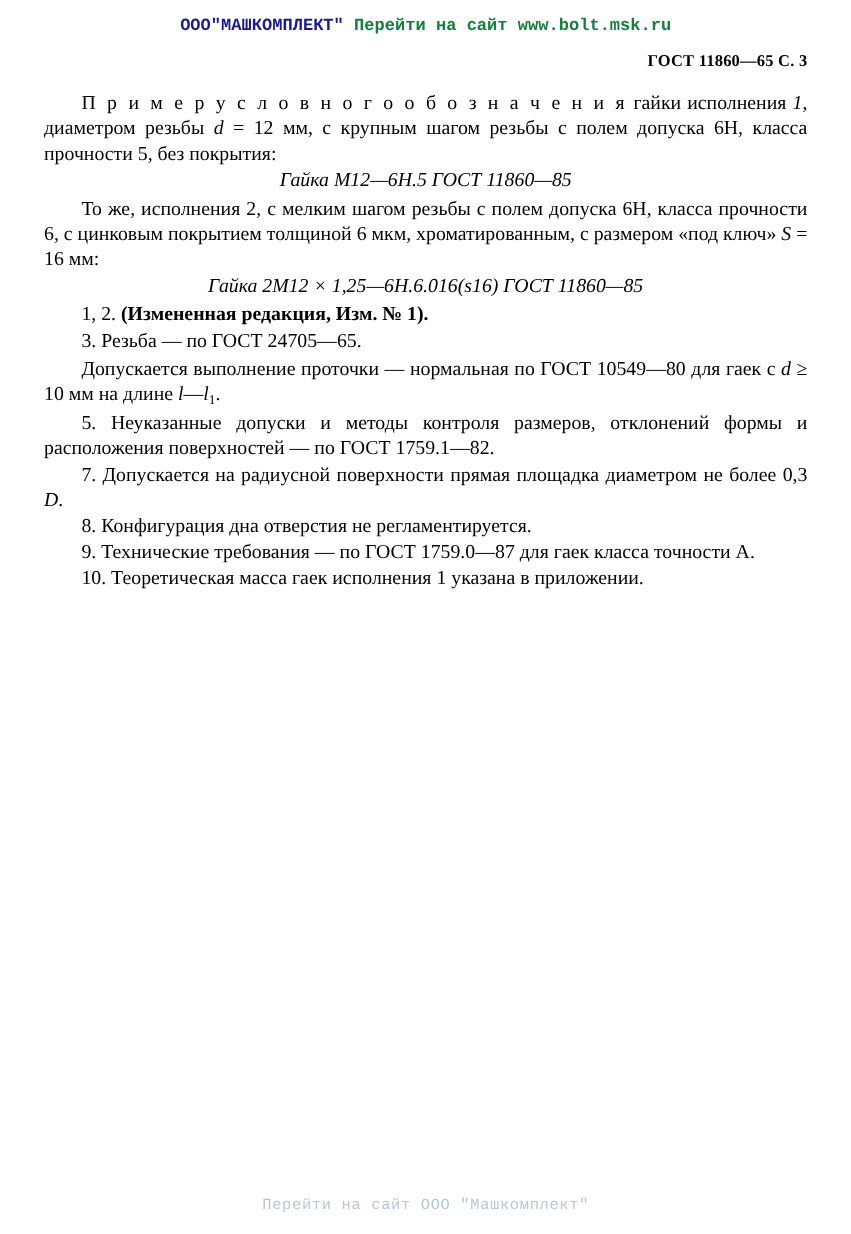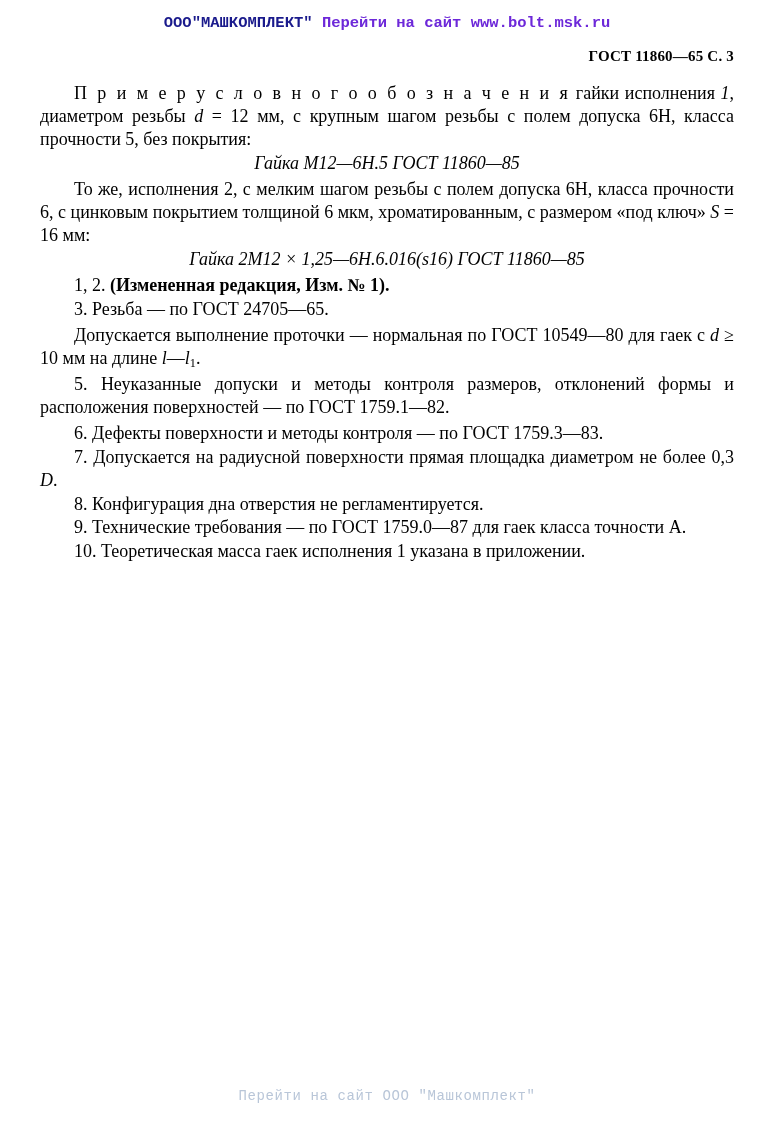--- a/index.html
+++ b/index.html
@@ -31,21 +31,21 @@
     width: 774px;
     text-align: center;
     font-family: "Liberation Mono", monospace;
     font-weight: bold;
     font-size: 15.5px;
     letter-spacing: 0px;
     color: #1a1a8c;
     white-space: nowrap;
   }
   .top-banner .site {
-    color: #6d28d9;
+    color: #15803d;
   }
 
   
   .gost-header {
     position: absolute;
     top: 48px;
     right: 40px;
     font-family: "Liberation Serif", serif;
     font-weight: bold;
     font-size: 15px;
@@ -156,24 +156,20 @@
 
     <p class="indent gap-top-sm">
       <span>Допускается выполнение проточки — нормальная по ГОСТ 10549—80 для гаек с </span><span class="ital">d</span><span> ≥ 10 мм на длине </span><span class="ital">l</span><span>—</span><span class="ital">l</span><sub>1</sub><span>.</span>
     </p>
 
     <p class="num-item gap-top-sm">
       <span>5.</span>
       <span>Неуказанные допуски и методы контроля размеров, отклонений формы и расположения поверхностей — по ГОСТ 1759.1—82.</span>
     </p>
 
-    <p class="num-item gap-top-sm">
-      <span>6.</span>
-      <span>Дефекты поверхности и методы контроля — по ГОСТ 1759.3—83.</span>
-    </p>
 
     <p class="num-item">
       <span>7.</span>
       <span>Допускается на радиусной поверхности прямая площадка диаметром не более 0,3 </span><span class="ital">D</span><span>.</span>
     </p>
 
     <p class="num-item">
       <span>8.</span>
       <span>Конфигурация дна отверстия не регламентируется.</span>
     </p>

